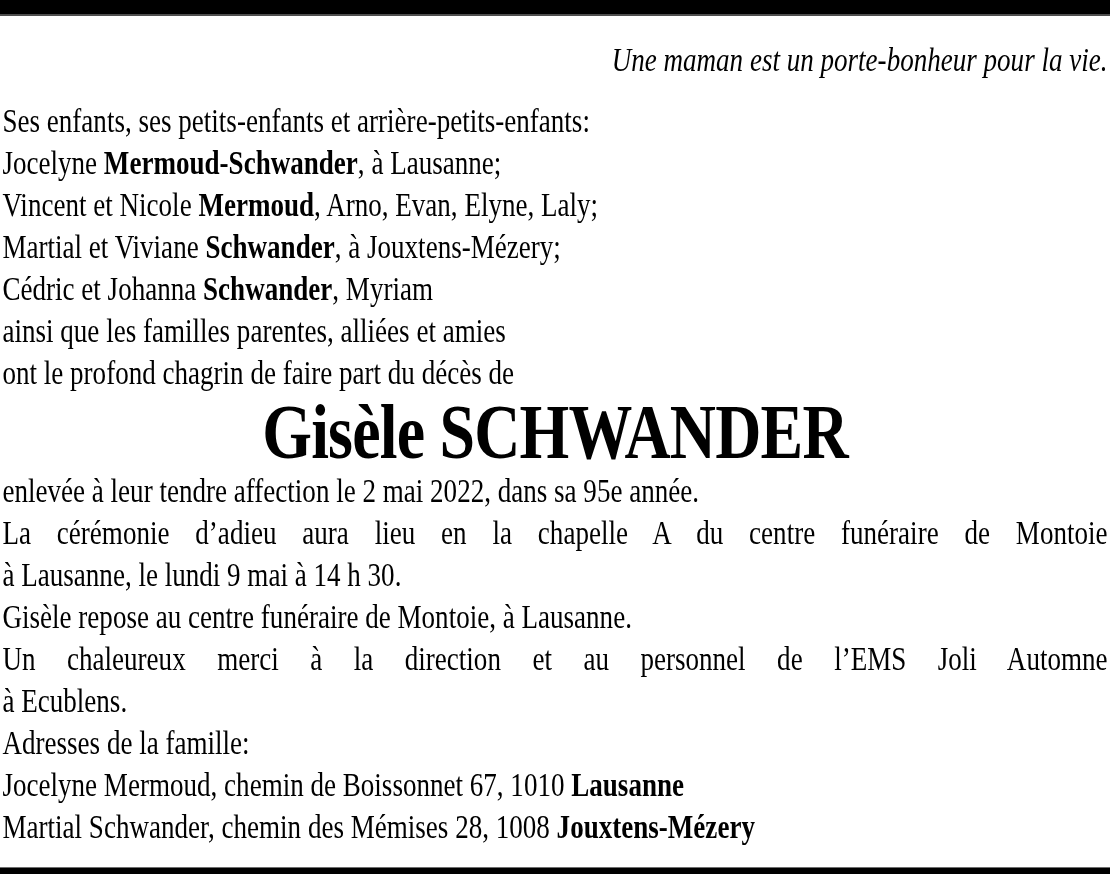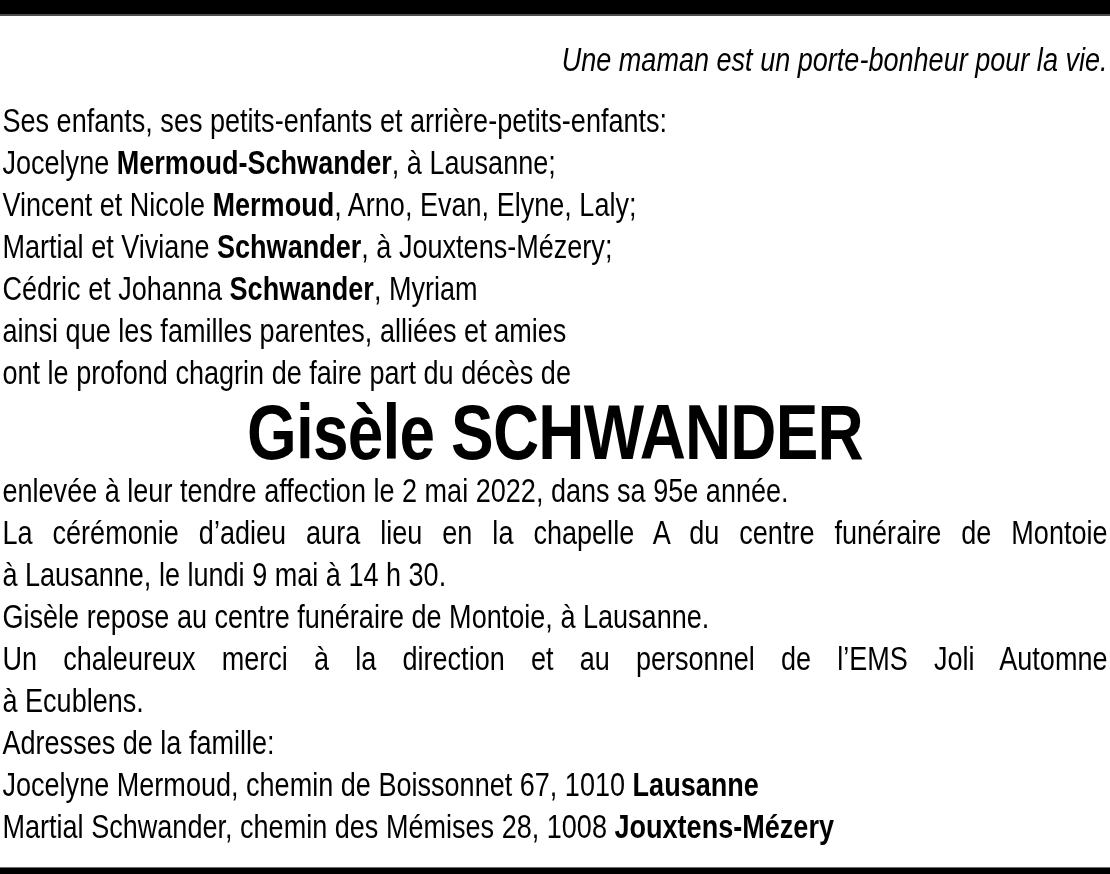--- a/index.html
+++ b/index.html
@@ -2,21 +2,21 @@
 <html><head>
 <meta charset="utf-8">
 <style>
   html, body { margin: 0; padding: 0; background: #ffffff; }
   .page {
     position: relative;
     width: 1110px;
     height: 874px;
     background: #ffffff;
     overflow: hidden;
-    font-family: Liberation Sans, sans-serif;
+    font-family: Liberation Serif, serif;
     color: #000000;
   }
   .topbar {
     height: 14px;
     background: #000000;
     border-bottom: 2px solid #4d4d4d;
   }
   
   .condense {
     width: 1354px;

